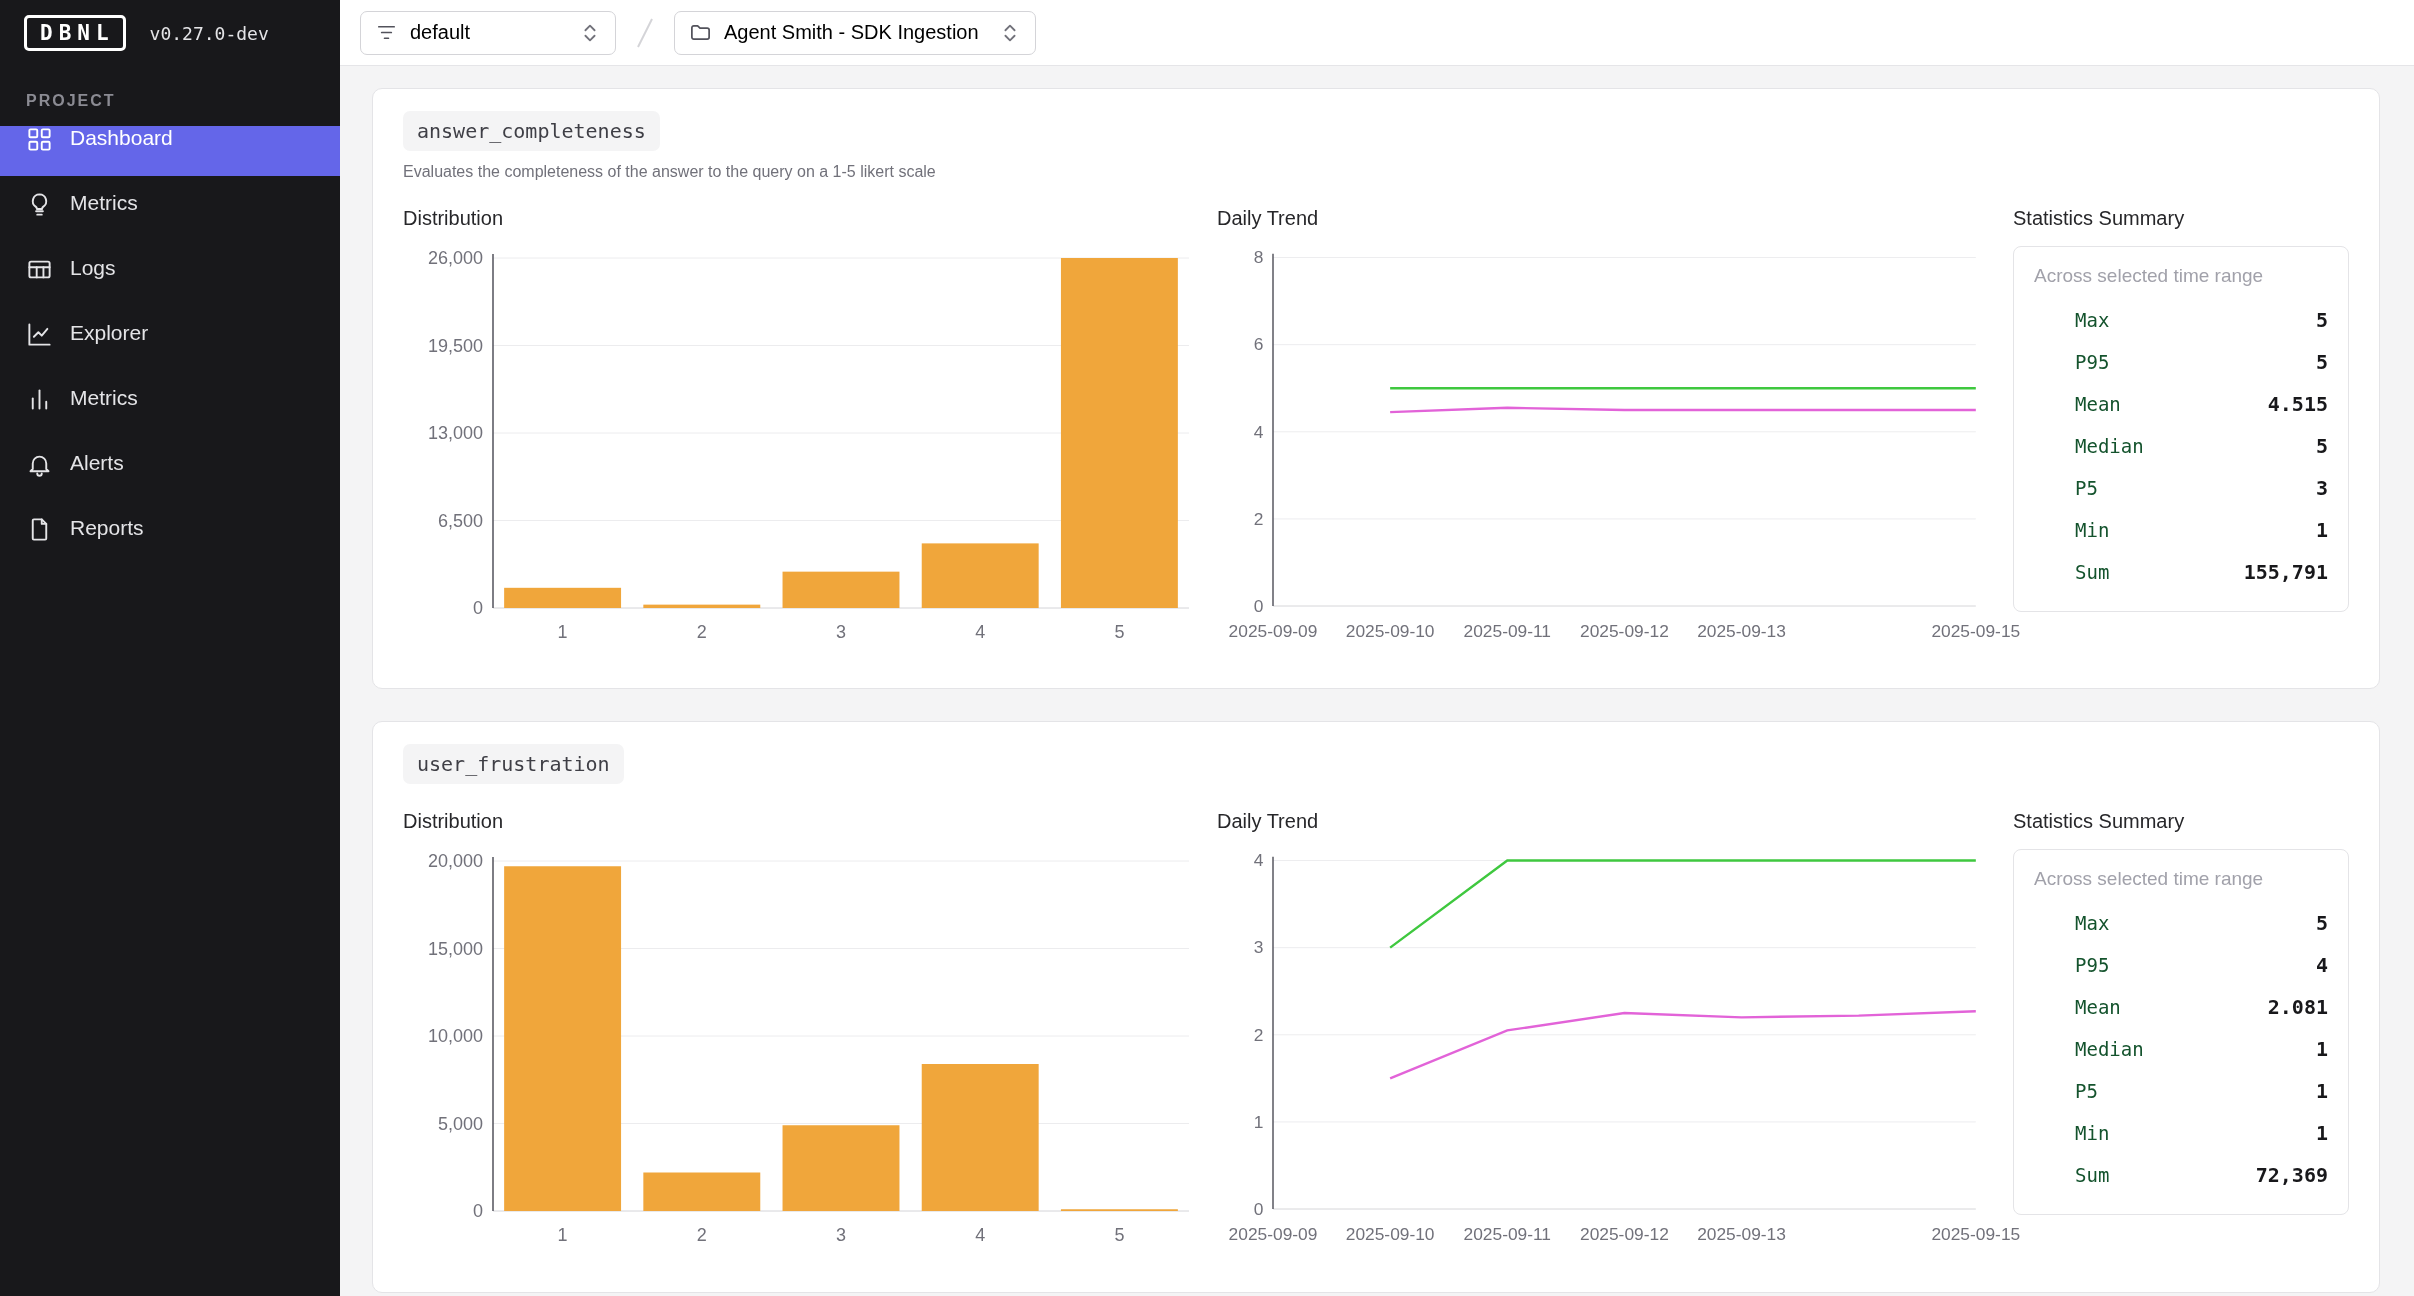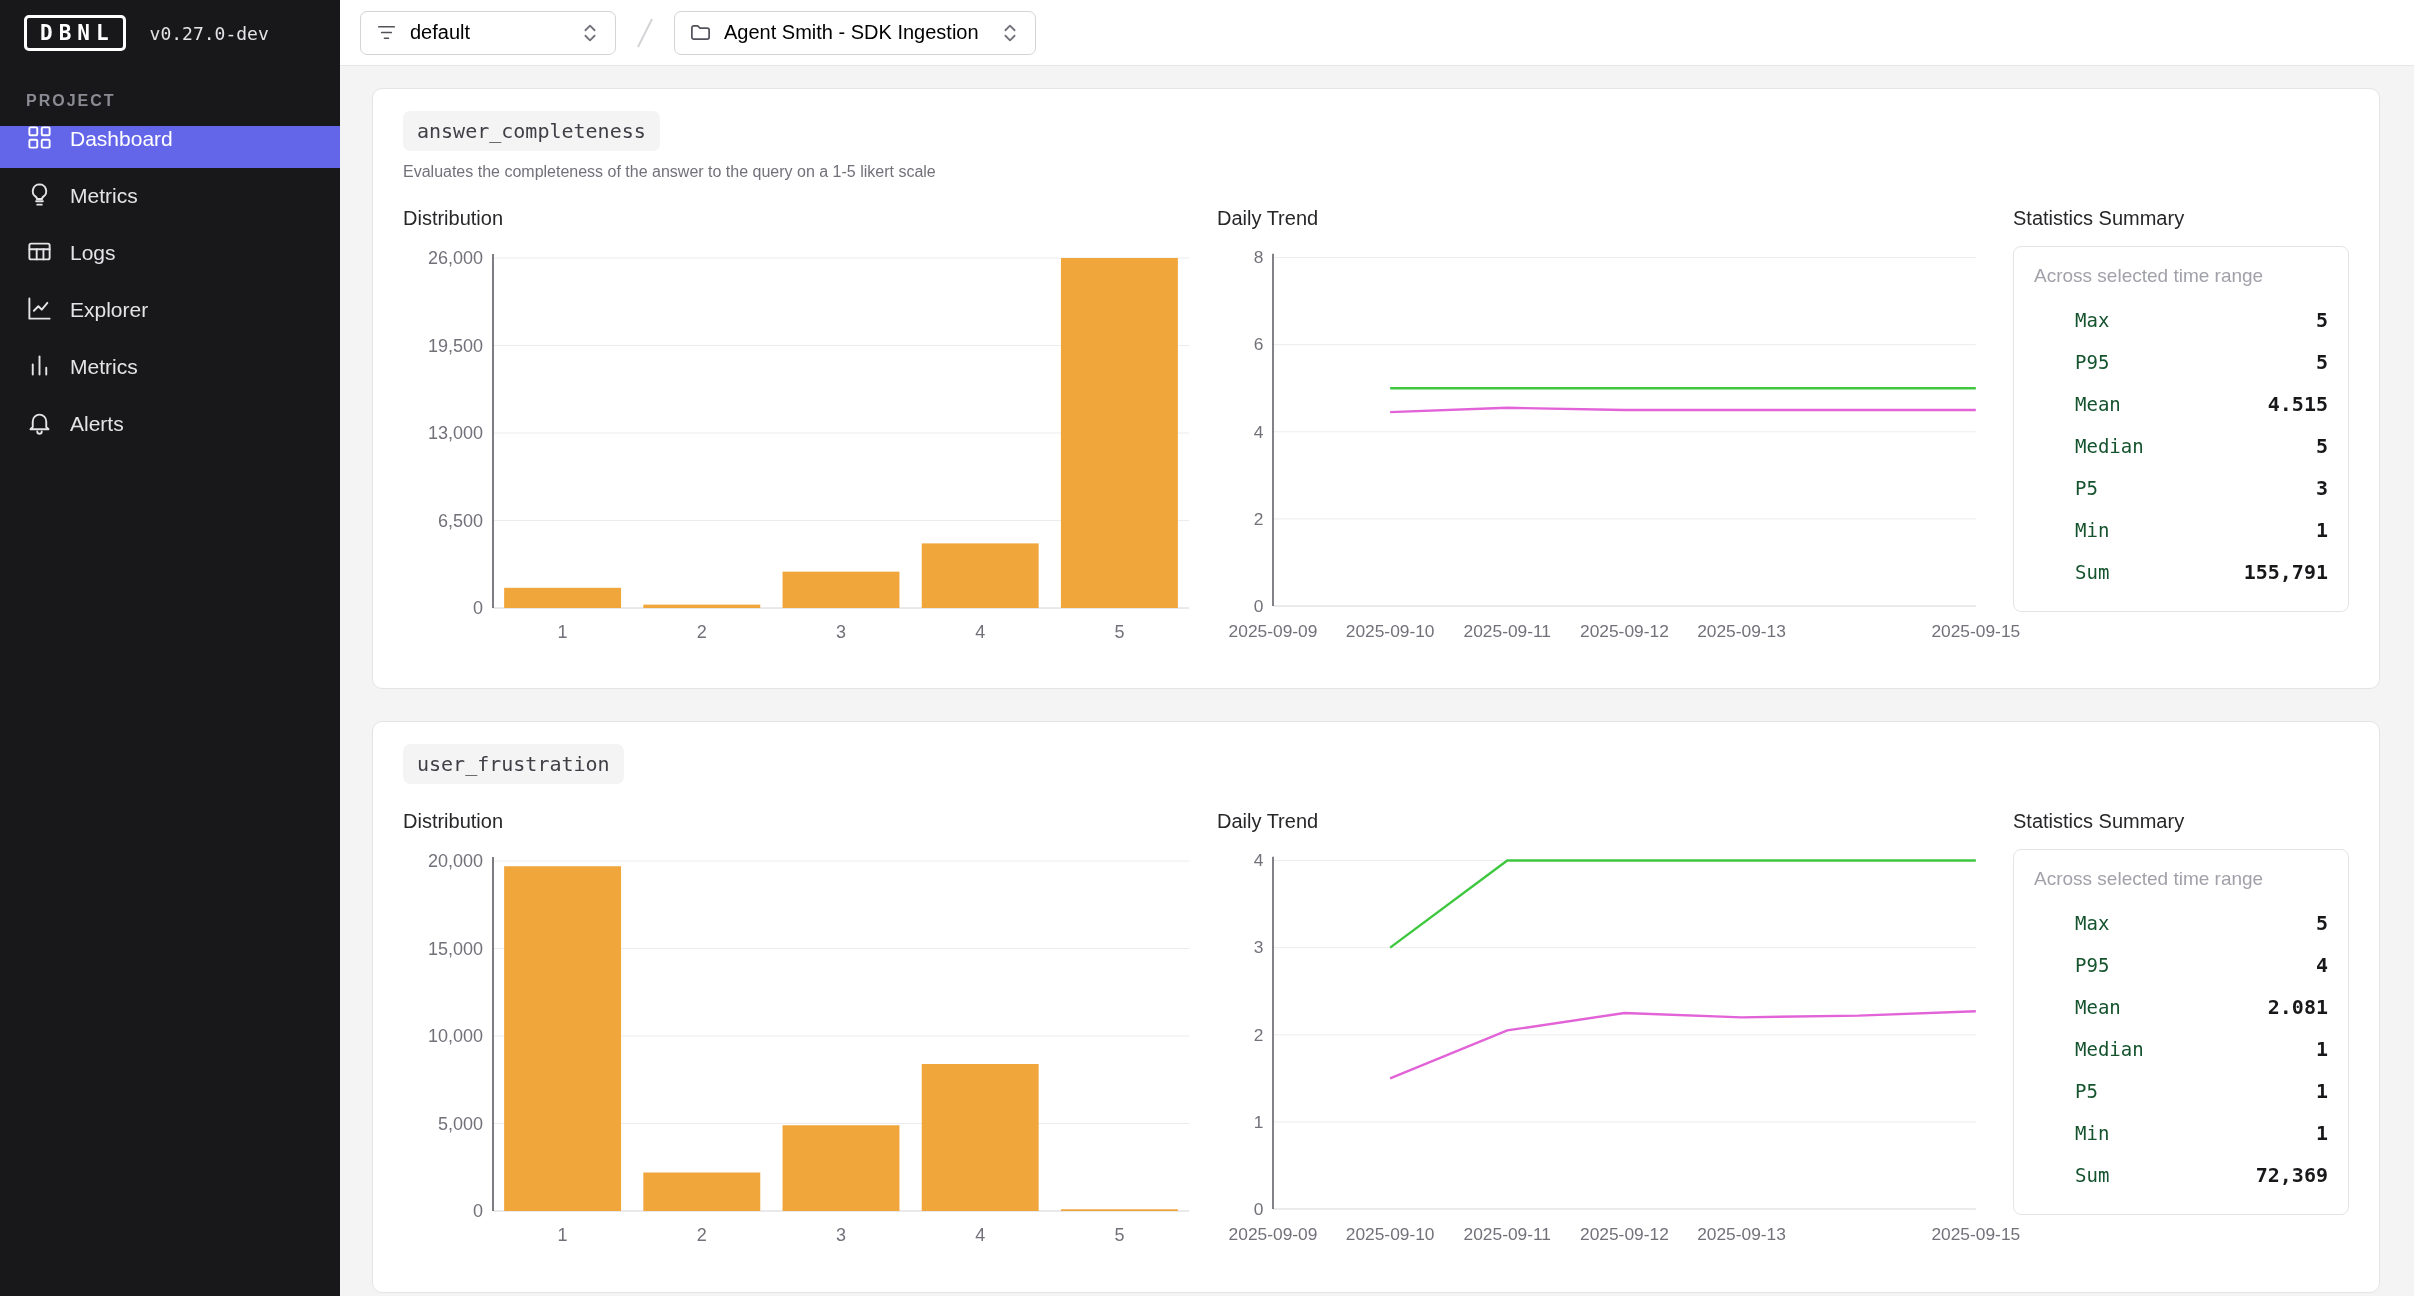--- a/index.html
+++ b/index.html
@@ -6,21 +6,21 @@
   html,body { width:2414px; height:1296px; overflow:hidden; }
   body { font-family:"Liberation Sans",sans-serif; background:#f4f4f5; display:flex; color:#18181b; }
 
   
   .sidebar { width:340px; flex-shrink:0; background:#18181b; color:#d4d4d8; display:flex; flex-direction:column; }
   .logo-row { height:66px; display:flex; align-items:center; gap:24px; padding:0 24px; }
   .logo-box { border:3px solid #fff; border-radius:5px; padding:3px 8px 3px 13px; color:#fff; font-weight:bold;
               font-size:21px; letter-spacing:6px; font-family:"DejaVu Sans Mono",monospace; }
   .version { font-family:"DejaVu Sans Mono",monospace; font-size:18px; color:#e4e4e7; }
   .project-label { padding:26px 26px 16px; font-size:16px; letter-spacing:2px; color:#8b8b93; font-weight:bold; }
-  .nav-item { height:42px; margin-bottom:15px; display:flex; align-items:flex-end; gap:17px; padding:17px 26px;
+  .nav-item { height:50px; margin-bottom:15px; display:flex; align-items:flex-start; gap:17px; padding:0 26px;
               font-size:21px; color:#e4e4e7; cursor:pointer; }
   .nav-item.active { background:#6466e9; color:#fff; }
   .nav-icon { width:27px; height:27px; display:inline-flex; }
   .nav-icon svg { width:27px; height:27px; stroke:currentColor; fill:none; stroke-width:1.7; stroke-linecap:round; stroke-linejoin:round; }
 
   
   .main { flex:1; display:flex; flex-direction:column; min-width:0; }
   .topbar { height:66px; background:#fff; border-bottom:1px solid #e5e5e8; display:flex; align-items:center; gap:16px; padding:0 20px; flex-shrink:0; }
   .select { height:44px; border:1px solid #d4d4d8; border-radius:7px; background:#fff; display:flex; align-items:center;
             gap:12px; padding:0 14px; font-size:20px; color:#000000; cursor:pointer; }
@@ -113,20 +113,29 @@
       <span class="nav-label">Metrics</span>
     </div>
     <div class="nav-item">
       <span class="nav-icon">
           <svg viewBox="0 0 24 24">
             <path d="M18 16v-5a6 6 0 1 0-12 0v5l-2 2h16l-2-2z"></path>
             <path d="M10 20a2 2 0 0 0 4 0"></path>
           </svg>
         </span>
       <span class="nav-label">Alerts</span>
+    </div>
+    <div class="nav-item">
+      <span class="nav-icon">
+          <svg viewBox="0 0 24 24">
+            <path d="M14 3H7a1 1 0 0 0-1 1v16a1 1 0 0 0 1 1h10a1 1 0 0 0 1-1V7l-4-4z"></path>
+            <path d="M14 3v4h4"></path>
+          </svg>
+        </span>
+      <span class="nav-label">Reports</span>
     </div>
   </nav>
 </aside>
 
 <div class="main">
   <header class="topbar">
     <div class="select select-a">
       <span class="sel-icon">
           <svg viewBox="0 0 24 24">
             <path d="M4 6h16M7 12h10M10 18h4"></path>

